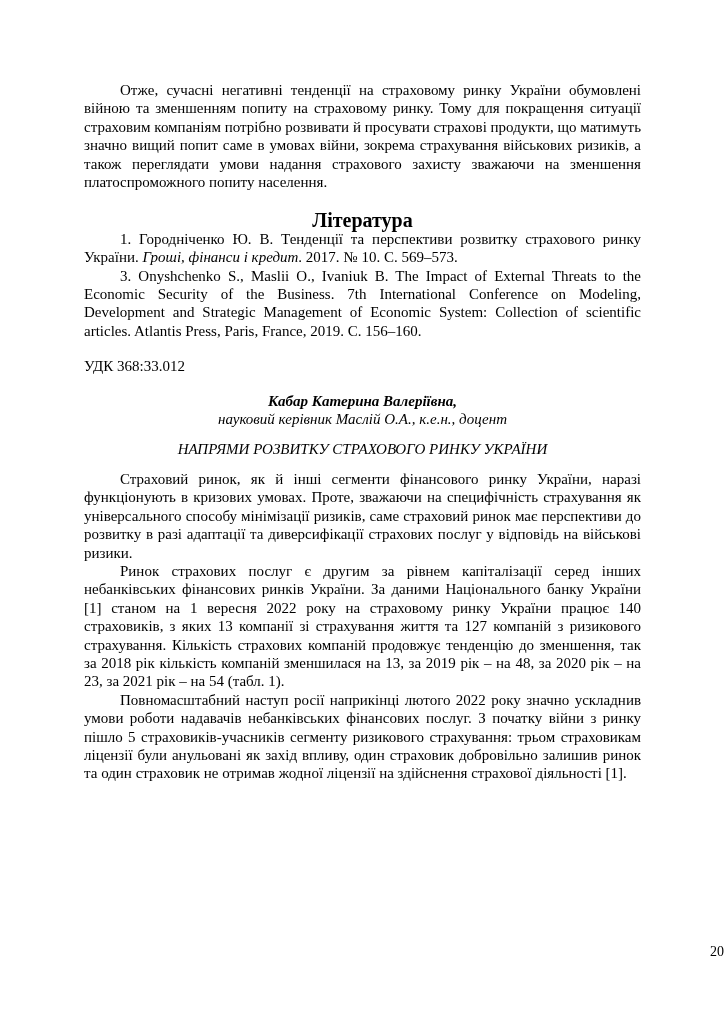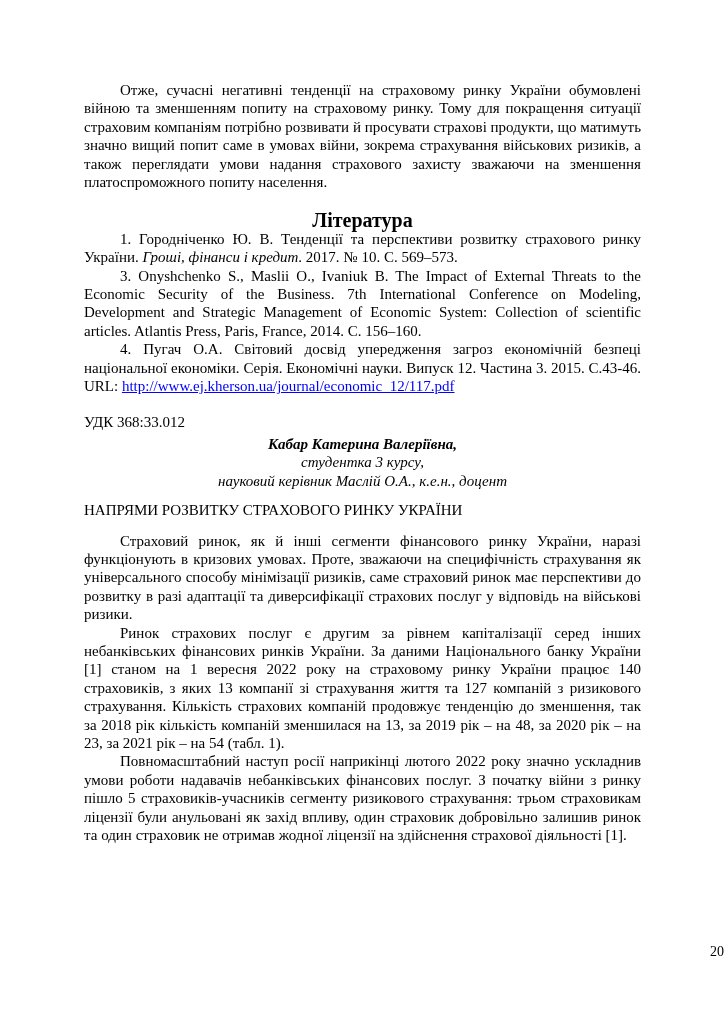--- a/index.html
+++ b/index.html
@@ -38,27 +38,28 @@
     line-height: 18.4px;
   }
   .udc {
     margin: 17px 0 0 0;
     font-weight: normal;
     text-align: left;
   }
   .center { margin: 0; text-align: center; }
   .it { font-style: italic; }
   .bold-it { font-weight: bold; font-style: italic; }
-  .author-name { margin-top: 4px; }
+  .author-name { margin-top: 16px; }
   .article-title {
     margin: 11px 0 12px 0;
-    text-align: left;
+    text-align: center;
     font-weight: normal;
     font-size: 15px;
     line-height: 18.4px;
+    font-style: italic;
   }
   .link {
     color: #0000FF;
     text-decoration: underline;
     cursor: pointer;
     word-break: break-all;
   }
   .footer {
     position: absolute;
     top: 943px;
@@ -74,28 +75,26 @@
 <div class="page">
   <div class="content">
 
     <p class="para indent">Отже, сучасні негативні тенденції на страховому ринку України обумовлені війною та зменшенням попиту на страховому ринку. Тому для покращення ситуації страховим компаніям потрібно розвивати й просувати страхові продукти, що матимуть значно вищий попит саме в умовах війни, зокрема страхування військових ризиків, а також переглядати умови надання страхового захисту зважаючи на зменшення платоспроможного попиту населення.</p>
 
     <h3 class="lit-heading">Література</h3>
 
     <p class="para indent"><span>1. Городніченко Ю. В. Тенденції та перспективи розвитку страхового ринку України. </span><span class="it">Гроші, фінанси і кредит</span><span>. 2017. № 10. С. 569–573.</span></p>
 
 
-    <p class="para indent">3. Onyshchenko S., Maslii O., Ivaniuk B. The Impact of External Threats to the Economic Security of the Business. 7th International Conference on Modeling, Development and Strategic Management of Economic System: Collection of scientific articles. Atlantis Press, Paris, France, 2014. С. 156–160.</p>
+    <p class="para indent">3. Onyshchenko S., Maslii O., Ivaniuk B. The Impact of External Threats to the Economic Security of the Business. 7th International Conference on Modeling, Development and Strategic Management of Economic System: Collection of scientific articles. Atlantis Press, Paris, France, 2019. С. 156–160.</p>
 
-    <p class="para indent"><span>4. Пугач О.А. Світовий досвід упередження загроз економічній безпеці національної економіки. Серія. Економічні науки. Випуск 12. Частина 3. 2015. С.43-46. URL: </span><a class="link">http://www.ej.kherson.ua/journal/economic_12/117.pdf</a></p>
 
     <p class="para udc">УДК 368:33.012</p>
 
     <p class="center bold-it author-name">Кабар Катерина Валеріївна,</p>
-    <p class="center it">студентка 3 курсу,</p>
     <p class="center it">науковий керівник Маслій О.А., к.е.н., доцент</p>
 
     <h2 class="article-title">НАПРЯМИ РОЗВИТКУ СТРАХОВОГО РИНКУ УКРАЇНИ</h2>
 
     <p class="para indent">Страховий ринок, як й інші сегменти фінансового ринку України, наразі функціонують в кризових умовах. Проте, зважаючи на специфічність страхування як універсального способу мінімізації ризиків, саме страховий ринок має перспективи до розвитку в разі адаптації та диверсифікації страхових послуг у відповідь на військові ризики.</p>
     <p class="para indent">Ринок страхових послуг є другим за рівнем капіталізації серед інших небанківських фінансових ринків України. За даними Національного банку України [1] станом на 1 вересня 2022 року на страховому ринку України працює 140 страховиків, з яких 13 компанії зі страхування життя та 127 компаній з ризикового страхування. Кількість страхових компаній продовжує тенденцію до зменшення, так за 2018 рік кількість компаній зменшилася на 13, за 2019 рік – на 48, за 2020 рік – на 23, за 2021 рік – на 54 (табл. 1).</p>
     <p class="para indent">Повномасштабний наступ росії наприкінці лютого 2022 року значно ускладнив умови роботи надавачів небанківських фінансових послуг. З початку війни з ринку пішло 5 страховиків-учасників сегменту ризикового страхування: трьом страховикам ліцензії були анульовані як захід впливу, один страховик добровільно залишив ринок та один страховик не отримав жодної ліцензії на здійснення страхової діяльності [1].</p>
 
   </div>
 

